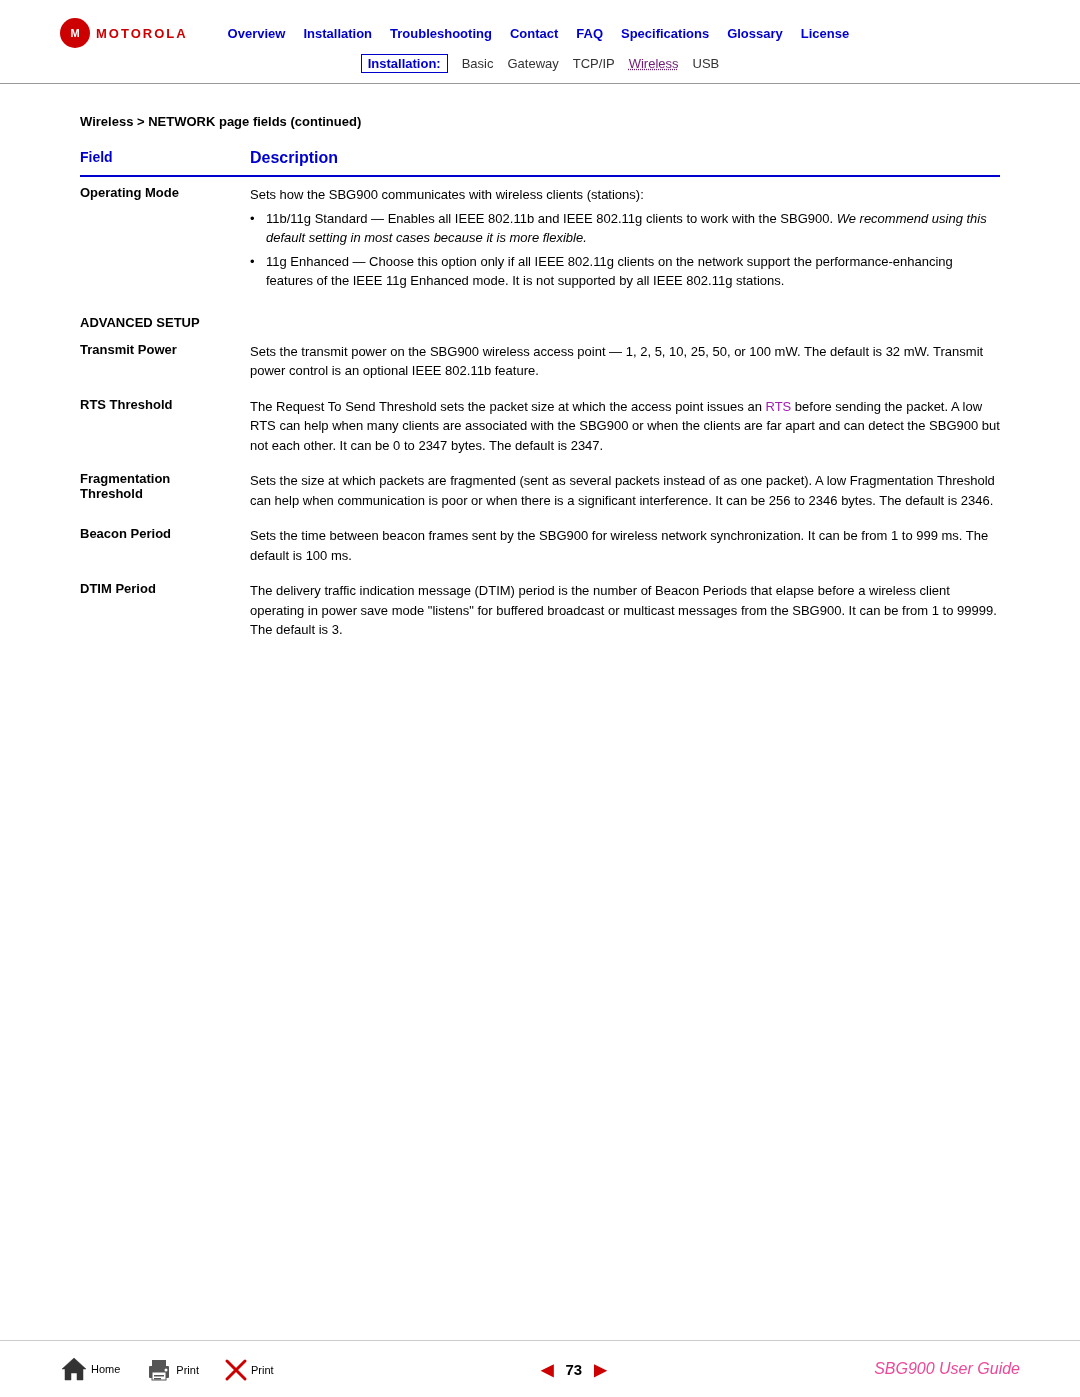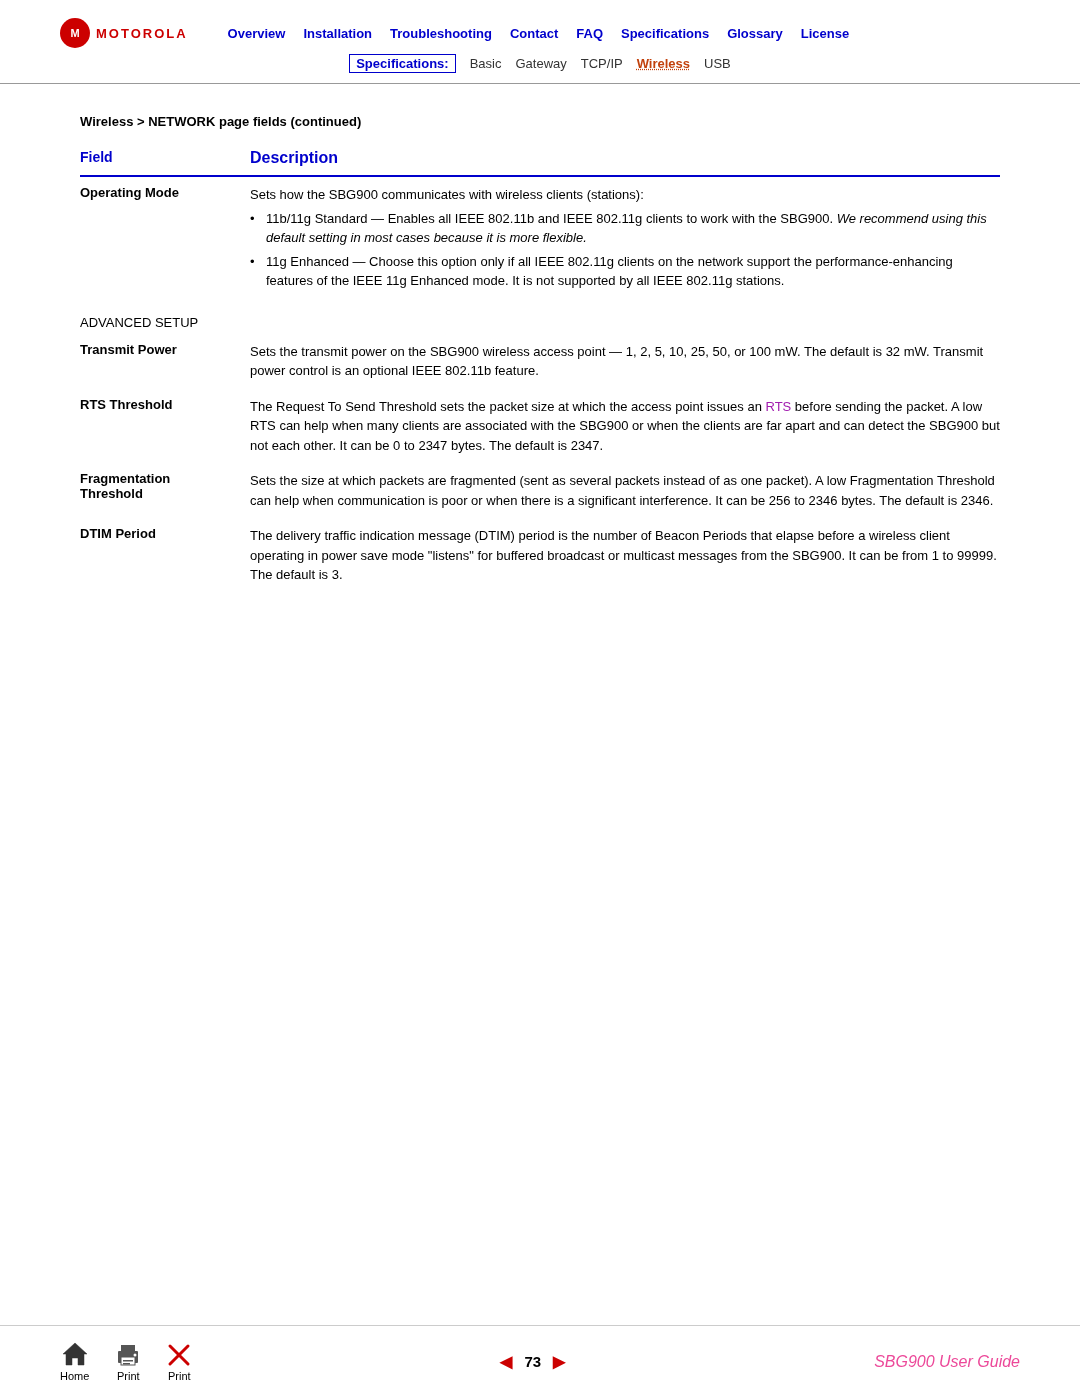--- a/index.html
+++ b/index.html
@@ -164,21 +164,21 @@
       left: 0;
     }
     .italic-text {
       font-style: italic;
     }
     .section-header-row td {
       padding-top: 12px;
       padding-bottom: 4px;
     }
     .section-header {
-      font-weight: normal;
+      font-weight: bold;
       font-size: 13px;
       text-transform: uppercase;
     }
     .link-blue {
       color: #a21caf;
       text-decoration: none;
     }
 
     
     .footer {
@@ -191,21 +191,20 @@
       align-items: center;
       border-top: 1px solid #ccc;
     }
     .footer-nav-icons {
       display: flex;
       gap: 25px;
       align-items: flex-end;
     }
     .footer-icon-item {
       display: flex;
-      flex-direction: column;
       align-items: center;
       cursor: pointer;
       gap: 3px;
     }
     .footer-icon-label {
       font-size: 11px;
       color: #000;
     }
     .home-icon {
       width: 28px;
@@ -262,25 +261,25 @@
       <a class="nav-link">Installation</a>
       <a class="nav-link">Troubleshooting</a>
       <a class="nav-link">Contact</a>
       <a class="nav-link">FAQ</a>
       <a class="nav-link">Specifications</a>
       <a class="nav-link">Glossary</a>
       <a class="nav-link">License</a>
     </div>
   </div>
   <div class="header-bottom">
-    <span class="config-box">Specifications:</span>
+    <span class="config-box">Installation:</span>
     <a class="sub-nav-link">Basic</a>
     <a class="sub-nav-link">Gateway</a>
     <a class="sub-nav-link">TCP/IP</a>
-    <a class="sub-nav-link active" style="text-decoration: underline; text-decoration-style: dotted; color:#c2410c; font-weight:bold;">Wireless</a>
+    <a class="sub-nav-link active" style="text-decoration: underline; text-decoration-style: dotted; color:#701a75; font-weight:normal;">Wireless</a>
     <a class="sub-nav-link">USB</a>
   </div>
 </div>
 
 <div class="main-content">
   <div class="page-title">Wireless &gt; NETWORK page fields (continued)</div>
 
   <table class="field-table">
     <thead>
       <tr class="header-row">
@@ -324,20 +323,26 @@
         </td>
       </tr>
 
       <tr class="field-row">
         <td class="col-field field-name">Fragmentation<br>Threshold</td>
         <td class="col-desc field-desc">
           Sets the size at which packets are fragmented (sent as several packets instead of as one packet). A low Fragmentation Threshold can help when communication is poor or when there is a significant interference. It can be 256 to 2346 bytes. The default is 2346.
         </td>
       </tr>
 
+      <tr class="field-row">
+        <td class="col-field field-name">Beacon Period</td>
+        <td class="col-desc field-desc">
+          Sets the time between beacon frames sent by the SBG900 for wireless network synchronization. It can be from 1 to 999 ms. The default is 100 ms.
+        </td>
+      </tr>
 
       <tr class="field-row">
         <td class="col-field field-name">DTIM Period</td>
         <td class="col-desc field-desc">
           The delivery traffic indication message (DTIM) period is the number of Beacon Periods that elapse before a wireless client operating in power save mode "listens" for buffered broadcast or multicast messages from the SBG900. It can be from 1 to 99999. The default is 3.
         </td>
       </tr>
     </tbody>
   </table>
 </div>

